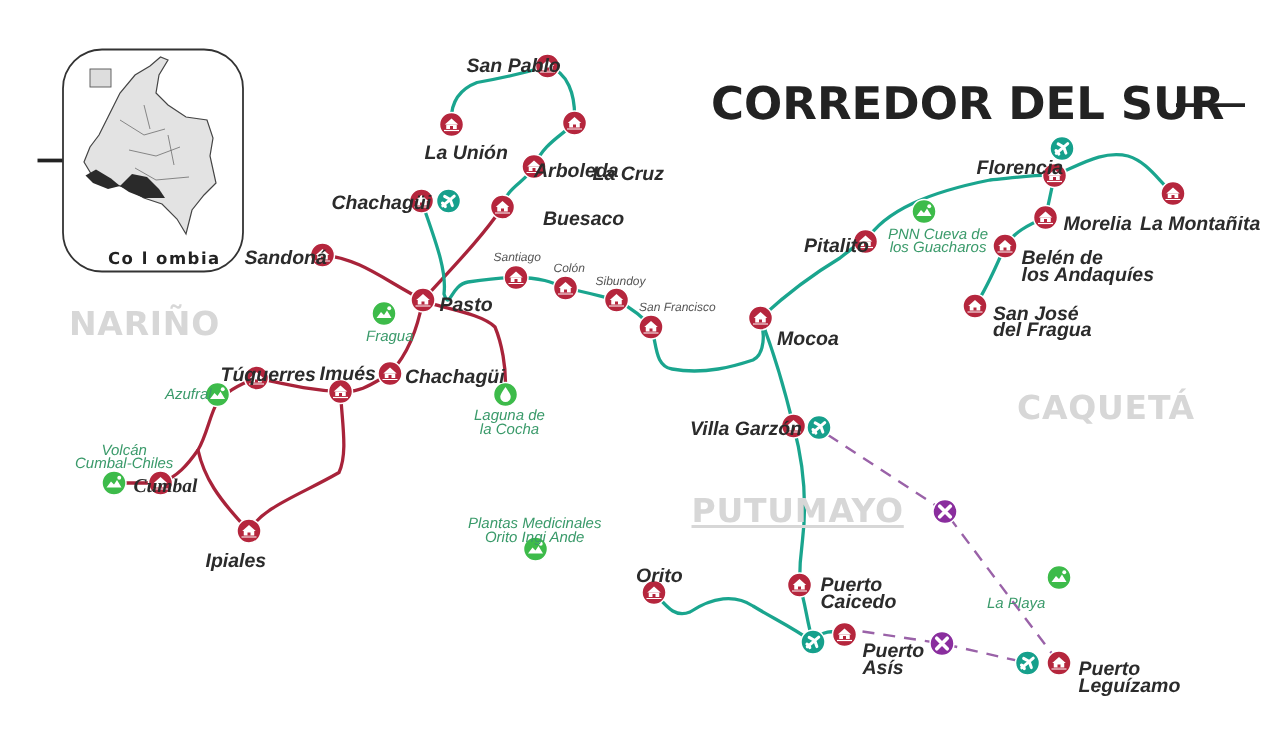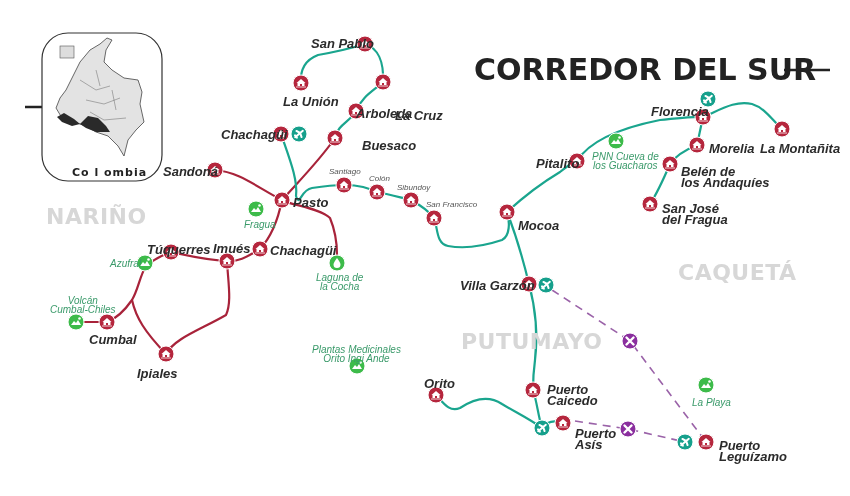--- a/index.html
+++ b/index.html
@@ -62,21 +62,21 @@
     <path d="M552 290 L630 341 L706 442"></path>
     <path d="M575 421 L628 429 L685 442"></path>
   </g>
 </svg>
 
 <div class="title">CORREDOR DEL SUR</div>
 <div class="inset-label">Co l ombia</div>
 
 <div id="regions">
     <div class="region" style="left: 46px; top: 204px;">NARIÑO</div>
-    <div class="region" style="left: 461px; top: 329px;">PUTUMAYO</div>
+    <div class="region" style="left: 461px; top: 329px; text-decoration: underline;">PUTUMAYO</div>
     <div class="region" style="left: 678px; top: 238px; margin-top: 22px;">CAQUETÁ</div>
   </div>
 <div id="markers">
     <svg width="18" height="18" viewBox="0 0 18 18" style="position: absolute; left: 247px; top: 200px;">
       <circle cx="9" cy="9" r="8" fill="#3dbb4a" stroke="#fff" stroke-width="1"></circle>
       <path d="M4 12 L7 8 L9 10 L11 7 L14 12 Z" fill="#fff"></path>
       <circle cx="12.5" cy="5.5" r="1.3" fill="#fff"></circle>
     </svg>
     <div class="lbl green" style="left: 244px; top: 220px;">Fragua</div>
     <svg width="18" height="18" viewBox="0 0 18 18" style="position: absolute; left: 136px; top: 254px;">
@@ -106,21 +106,21 @@
       <circle cx="9" cy="9" r="8" fill="#3dbb4a" stroke="#fff" stroke-width="1"></circle>
       <path d="M4 12 L7 8 L9 10 L11 7 L14 12 Z" fill="#fff"></path>
       <circle cx="12.5" cy="5.5" r="1.3" fill="#fff"></circle>
     </svg>
     <div class="lbl green" style="left: 592px; top: 152px;">PNN Cueva de<br>los Guacharos</div>
     <svg width="18" height="18" viewBox="0 0 18 18" style="position: absolute; left: 697px; top: 376px;">
       <circle cx="9" cy="9" r="8" fill="#3dbb4a" stroke="#fff" stroke-width="1"></circle>
       <path d="M4 12 L7 8 L9 10 L11 7 L14 12 Z" fill="#fff"></path>
       <circle cx="12.5" cy="5.5" r="1.3" fill="#fff"></circle>
     </svg>
-    <div class="lbl green" style="left: 692px; top: 398px;">La Playa</div>
+    <div class="lbl green" style="left: 658px; top: 398px;">La Playa</div>
     <svg width="18" height="18" viewBox="0 0 18 18" style="position: absolute; left: 290px; top: 125px;">
       <circle cx="9" cy="9" r="8" fill="#16a08c" stroke="#fff" stroke-width="1"></circle>
       <path d="M4 9 L14 9 M9 5 L10.5 9 L9 13 M5 7.5 L5.5 9 L5 10.5" stroke="#fff" stroke-width="2" fill="none" stroke-linecap="round" transform="rotate(-40 9 9)"></path>
     </svg>
     <svg width="18" height="18" viewBox="0 0 18 18" style="position: absolute; left: 699px; top: 90px;">
       <circle cx="9" cy="9" r="8" fill="#16a08c" stroke="#fff" stroke-width="1"></circle>
       <path d="M4 9 L14 9 M9 5 L10.5 9 L9 13 M5 7.5 L5.5 9 L5 10.5" stroke="#fff" stroke-width="2" fill="none" stroke-linecap="round" transform="rotate(-40 9 9)"></path>
     </svg>
     <svg width="18" height="18" viewBox="0 0 18 18" style="position: absolute; left: 537px; top: 276px;">
       <circle cx="9" cy="9" r="8" fill="#16a08c" stroke="#fff" stroke-width="1"></circle>
@@ -262,21 +262,21 @@
       <line x1="4" y1="13" x2="14" y2="13" stroke="#fff" stroke-width="0.8"></line>
     </svg>
     <div class="lbl " style="left: 270px; top: 245px;">Chachagüi</div>
     <svg width="18" height="18" viewBox="0 0 18 18" style="position: absolute; left: 98px; top: 313px;">
       <circle cx="9" cy="9" r="8" fill="#b5263d" stroke="#fff" stroke-width="1"></circle>
       <path d="M4.5 9 L9 5 L13.5 9 Z" fill="#fff"></path>
       <rect x="5.5" y="9" width="7" height="3" fill="#fff"></rect>
       <rect x="8" y="10" width="2" height="2" fill="#b5263d"></rect>
       <line x1="4" y1="13" x2="14" y2="13" stroke="#fff" stroke-width="0.8"></line>
     </svg>
-    <div class="lbl " style="left: 89px; top: 334px;">Cumbal</div>
+    <div class="lbl " style="left: 89px; top: 318px; font-family: Liberation Serif, serif;">Cumbal</div>
     <svg width="18" height="18" viewBox="0 0 18 18" style="position: absolute; left: 157px; top: 345px;">
       <circle cx="9" cy="9" r="8" fill="#b5263d" stroke="#fff" stroke-width="1"></circle>
       <path d="M4.5 9 L9 5 L13.5 9 Z" fill="#fff"></path>
       <rect x="5.5" y="9" width="7" height="3" fill="#fff"></rect>
       <rect x="8" y="10" width="2" height="2" fill="#b5263d"></rect>
       <line x1="4" y1="13" x2="14" y2="13" stroke="#fff" stroke-width="0.8"></line>
     </svg>
     <div class="lbl " style="left: 137px; top: 368px;">Ipiales</div>
     <svg width="18" height="18" viewBox="0 0 18 18" style="position: absolute; left: 498px; top: 203px;">
       <circle cx="9" cy="9" r="8" fill="#b5263d" stroke="#fff" stroke-width="1"></circle>

